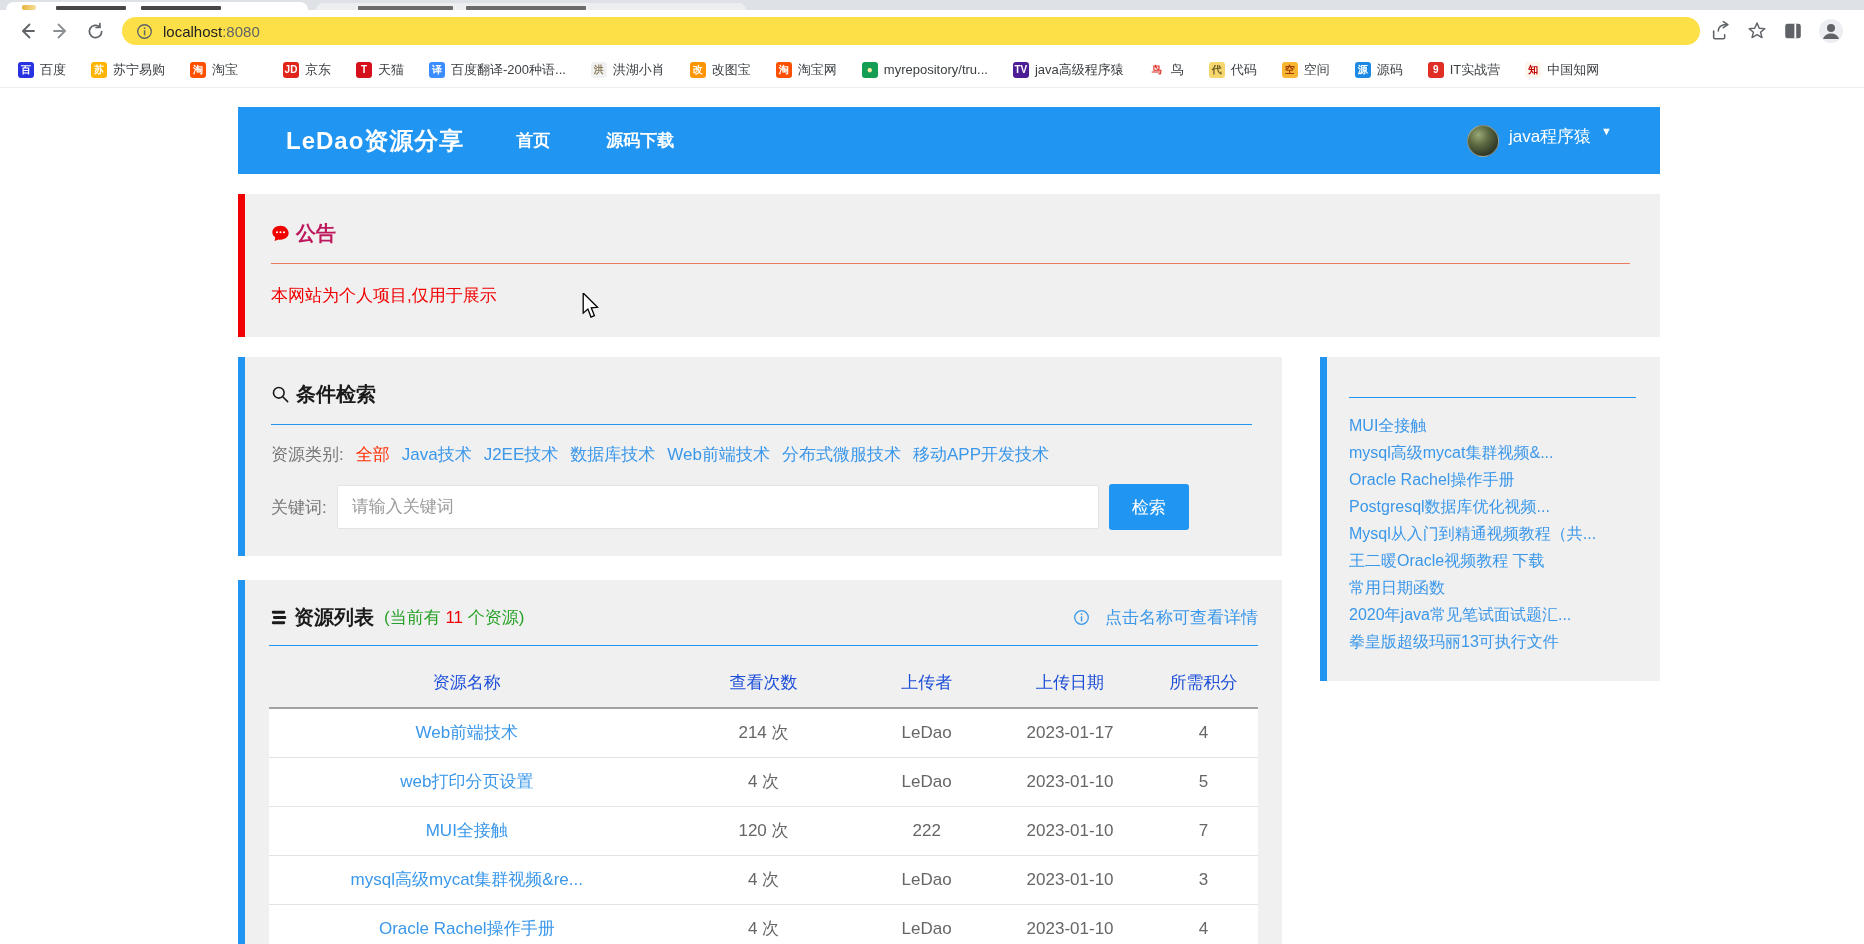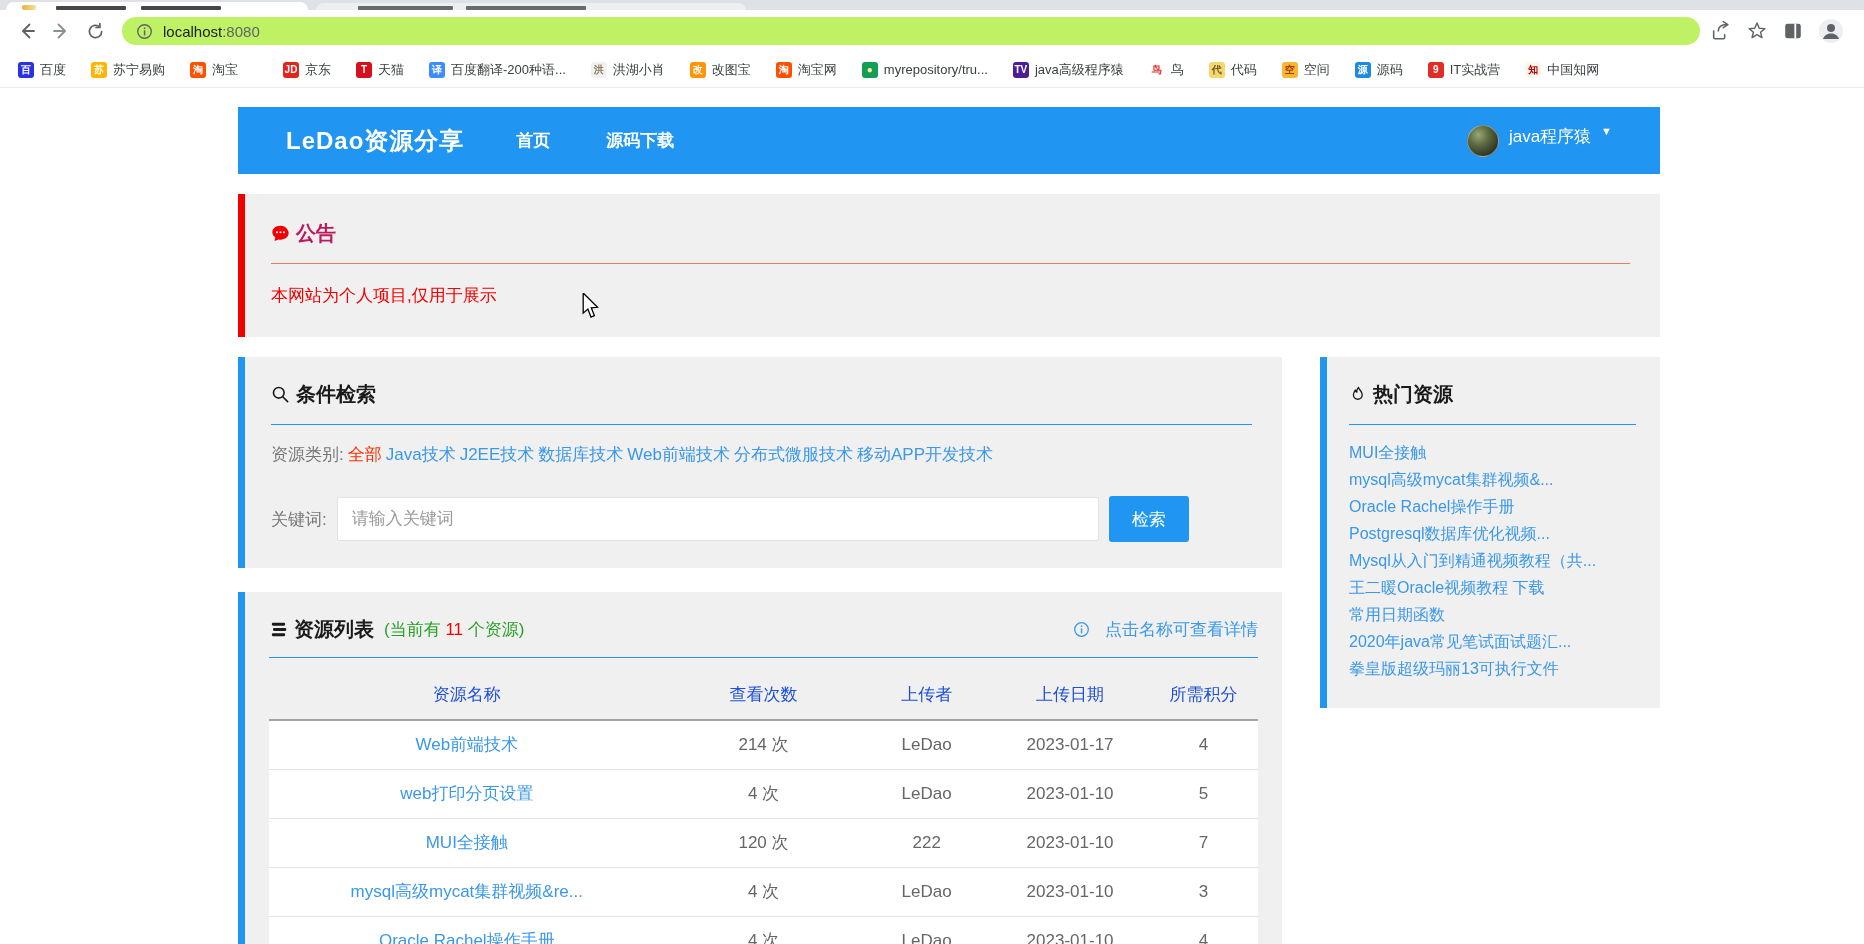--- a/index.html
+++ b/index.html
@@ -13,21 +13,21 @@
   .tab-inactive { position:absolute; left:316px; top:3px; width:430px; height:7px;
     background:#eceef0; border-radius:8px 8px 0 0; overflow:hidden; }
   .smudge { position:absolute; bottom:0; height:4px; background:#474747; border-radius:1px; }
   .fav-smudge { position:absolute; bottom:0; height:5px; width:14px; border-radius:2px;
     background:linear-gradient(90deg,#e8b23c,#f5e09a); }
 
   .toolbar { height:42px; background:#fff; display:flex; align-items:center; padding:0 10px; }
   .navbtn { width:34px; height:34px; display:flex; align-items:center; justify-content:center;
     border-radius:50%; font-size:20px; color:#5f6368; flex:0 0 auto; }
   .navbtn.fwd { color:#9aa0a6; }
-  .urlbar { flex:1 1 auto; max-width:1578px; height:28px; background:#bef264; border-radius:16px;
+  .urlbar { flex:1 1 auto; max-width:1578px; height:28px; background:#fde047; border-radius:16px;
     display:flex; align-items:center; padding:0 14px; margin:0 10px; }
   .urlbar .scheme-icon { margin-right:10px; }
   .url-host { font-size:15px; color:#202124; }
   .url-port { font-size:15px; color:#5f6368; }
   .chrome-right { display:flex; align-items:center; gap:14px; padding-right:2px; flex:0 0 auto; }
 
   .bookmarks { height:36px; background:#fff; display:flex; align-items:center; gap:25px;
     padding:0 18px; border-bottom:1px solid #ededed; white-space:nowrap; overflow:hidden; }
   .bm { display:flex; align-items:center; gap:6px; cursor:pointer; flex:0 0 auto; }
   .bm-icon { width:16px; height:16px; border-radius:3px; font-size:10px; font-weight:bold;
@@ -59,21 +59,21 @@
   .announce-rule { border:none; border-top:1px solid #e87a5f; margin:16px 0 20px; }
   .announce-text { color:#f10000; font-size:17px; }
 
   .main-row { margin-top:20px; display:flex; gap:38px; align-items:flex-start; }
   .col-left { width:1044px; }
   .col-right { width:340px; }
 
   .blue-rule { border:none; border-top:1px solid #2095f2; margin:16px 0 18px; }
 
   .search-panel { padding:24px 30px 26px 26px; }
-  .cat-row { display:flex; align-items:center; gap:4px; font-size:17px; margin-bottom:30px; flex-wrap:wrap;text-align:center; }
+  .cat-row { display:flex; align-items:center; gap:12px; font-size:17px; margin-bottom:18px; flex-wrap:wrap;text-align:center; }
   .field-label { color:#777; font-size:17px; }
   .cat-link { color:#3a97ea; text-decoration:none; }
   .kw-row { display:flex; align-items:center; gap:10px; }
   .kw-input { width:762px; height:44px; border:1px solid #e3e3e3; border-radius:2px;
     padding:0 14px; font-size:17px; color:#333; background:#fff; outline:none;
     font-family:"Liberation Sans","DejaVu Sans",sans-serif; }
   .kw-input::placeholder { color:#9a9a9a; }
   .search-btn { width:80px; height:46px; background:#2095f2; border:none; border-radius:3px;
     color:#fff; font-size:17px; cursor:pointer; font-family:inherit; }
 
@@ -416,26 +416,20 @@
                   <td class="c4">4</td>
                 </tr>
 
             </tbody>
           </table>
         </div>
       </div>
 
       <div class="col-right">
         <div class="panel hot-panel">
-          <div class="panel-title">
-            <svg class="ico" width="18" height="18" viewBox="0 0 20 20">
-              <path d="M10.5 1.5c.8 3 4.2 4.4 4.2 8.3a4.9 4.9 0 0 1-9.8 0c0-2.1 1-3.7 2.1-5.3.2 1.1.8 2 1.7 2.4-.3-2.2.5-4 1.8-5.4z" stroke="#1a1a1a" stroke-width="1.5" fill="none" stroke-linejoin="round"></path>
-            </svg>
-            <span>热门资源</span>
-          </div>
           <hr class="blue-rule">
 
             <a class="hot-link" href="#">MUI全接触</a>
 
             <a class="hot-link" href="#">mysql高级mycat集群视频&amp;...</a>
 
             <a class="hot-link" href="#">Oracle Rachel操作手册</a>
 
             <a class="hot-link" href="#">Postgresql数据库优化视频...</a>
 

